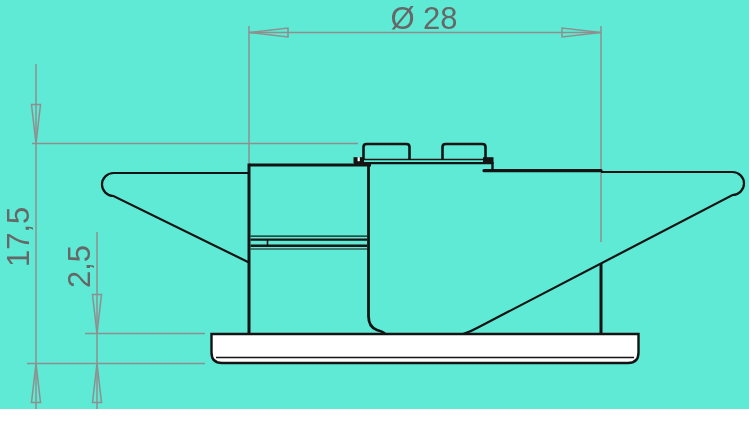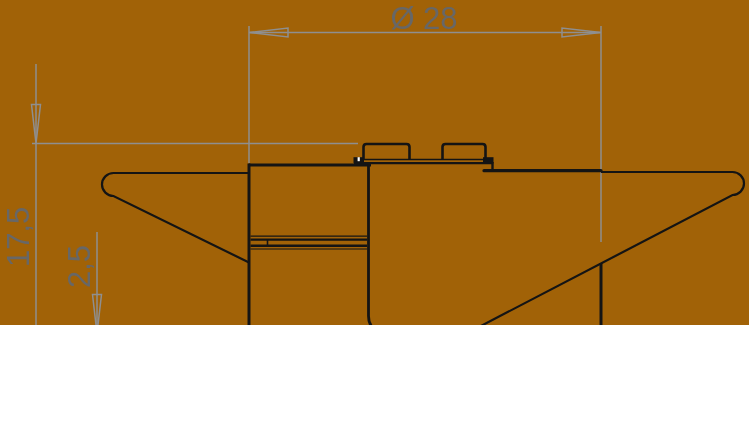--- a/index.html
+++ b/index.html
@@ -1,17 +1,17 @@
 <!DOCTYPE html>
 <html><head>
 <meta charset="utf-8">
 <style>
   html,body{margin:0;padding:0;background:#ffffff;}
   .canvas{
-    width:749px;height:325px;position:relative;background:#a16207;overflow:hidden;
+    width:749px;height:409px;position:relative;background:#5eead4;overflow:hidden;
   }
   svg text{
     font-family:"Liberation Sans", sans-serif;
     font-weight:400;
   }
 </style>
 </head>
 <body>
 
 <div class="canvas">

